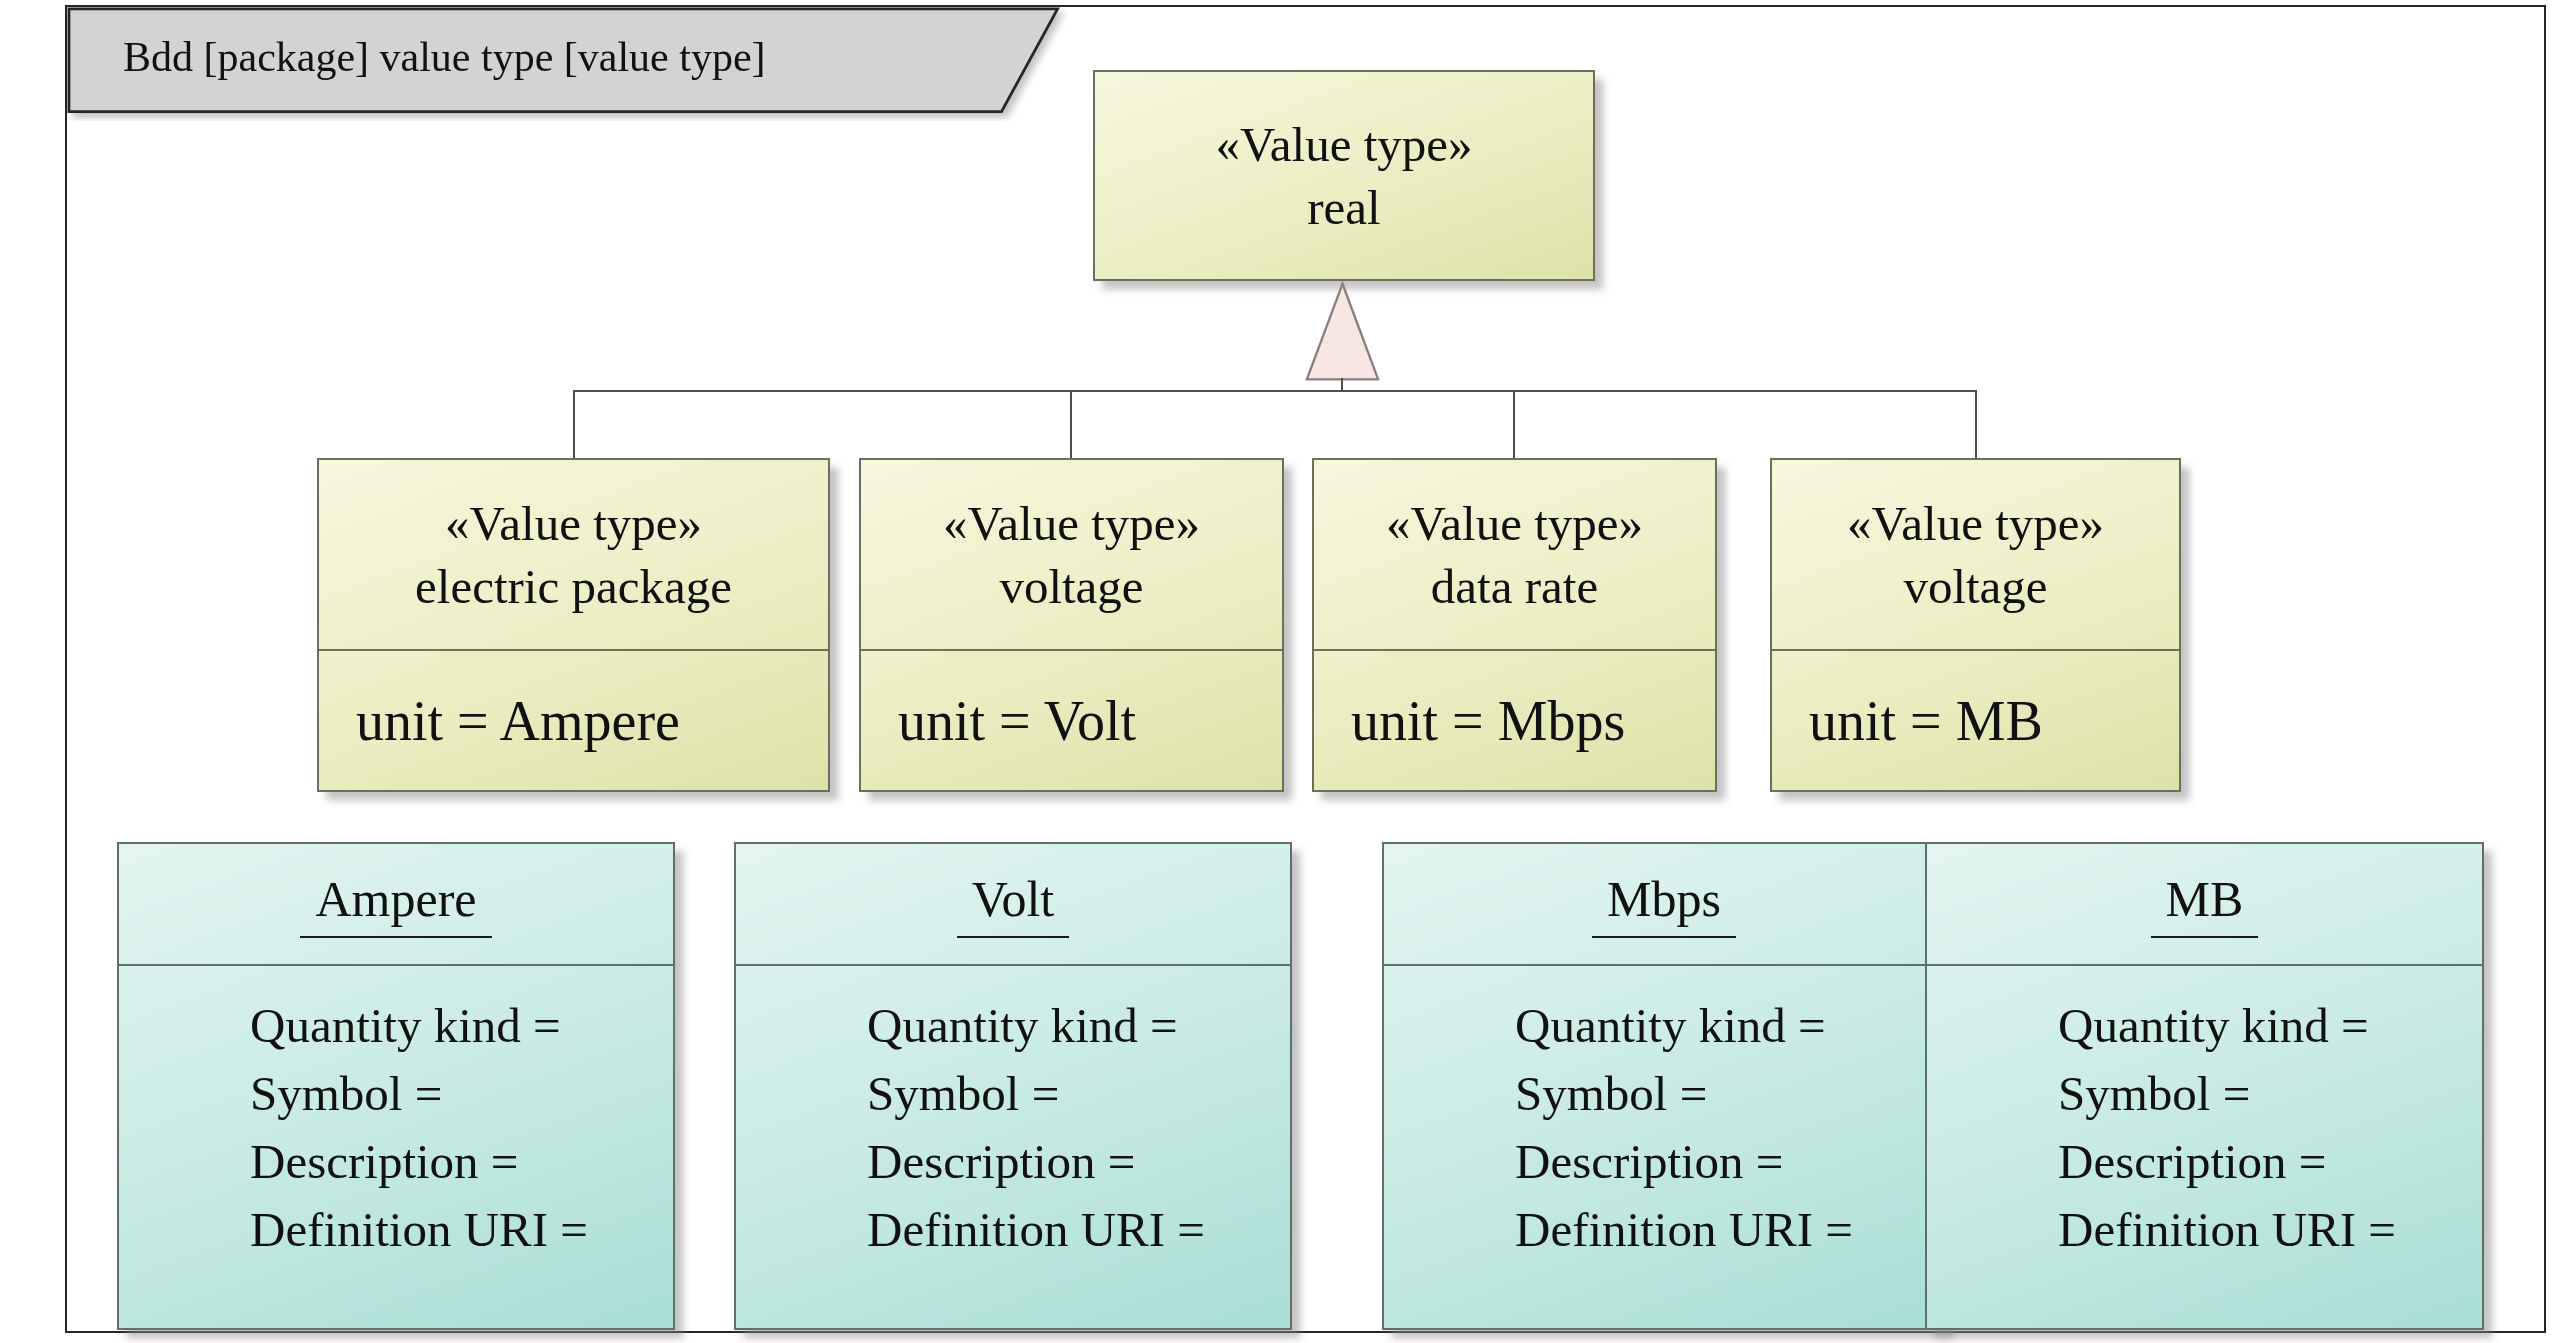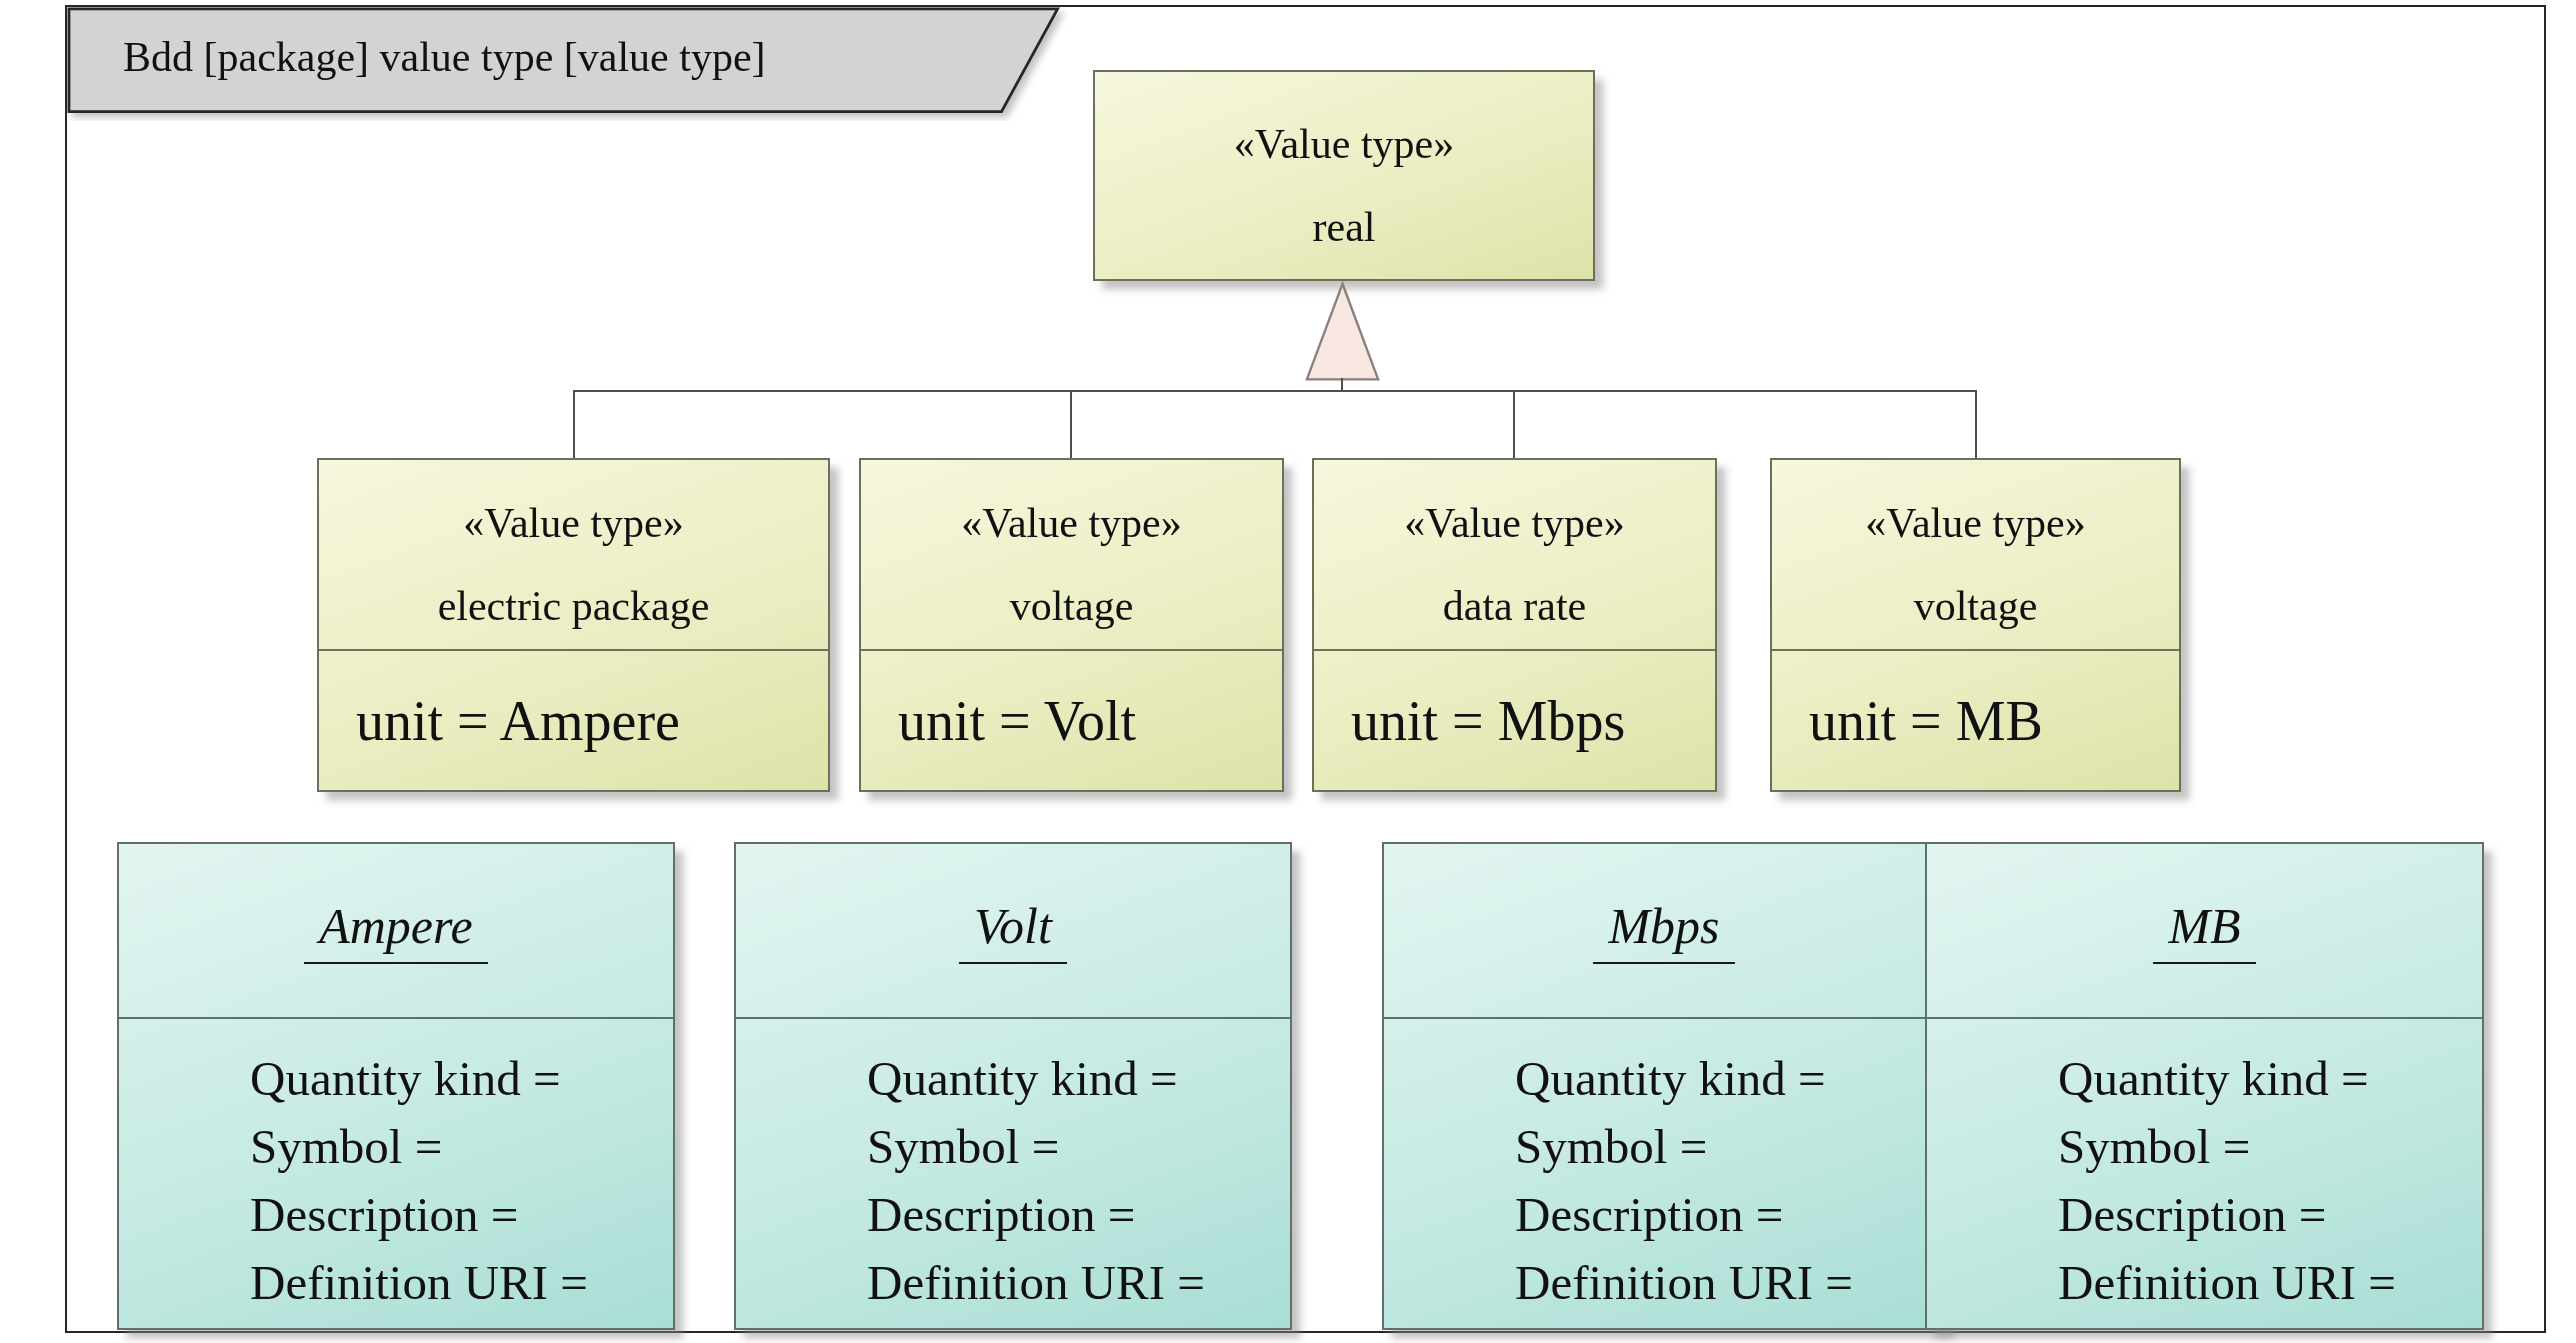--- a/index.html
+++ b/index.html
@@ -46,42 +46,41 @@
   .teal {
     background:linear-gradient(160deg, #e3f5f1 0%, #c6eae3 55%, #a9ded5 100%);
     border:2.3px solid #5f6f6b;
   }
   .block-title {
     width:100%; height:100%;
     display:flex; flex-direction:column;
     align-items:center; justify-content:center;
     text-align:center;
   }
-  .stereo, .bname { font-size:42px; line-height:63px;margin-top:20px; }
+  .stereo, .bname { font-size:49px; line-height:63px; }
   .vt-title {
     height:191px;
     border-bottom:2.3px solid #6e6e5a;
     display:flex; flex-direction:column;
     align-items:center; justify-content:center;
     text-align:center;
     box-sizing:border-box;
   }
   .vt-attr {
     height:140px;
     display:flex; align-items:center;
     padding-left:37px;
     font-size:56px;
     box-sizing:border-box;
   }
   .unit-title {
-    height:175px;
+    height:122px;
     border-bottom:2.3px solid #5f6f6b;
     display:flex; align-items:center; justify-content:center;
     box-sizing:border-box;
-    font-style:italic;
   }
   .uname {
     font-size:50px;
     border-bottom:2.8px solid #1a1a1a;
     padding:0 15px 7.5px 15px;
   }
   .unit-attrs { padding:26px 12px 0 131px; }
   .uline { font-size:49px; line-height:68px; white-space:nowrap; }
   .hline, .vline { position:absolute; background:#4f4f46; }
   .hline { height:1.9px; }

